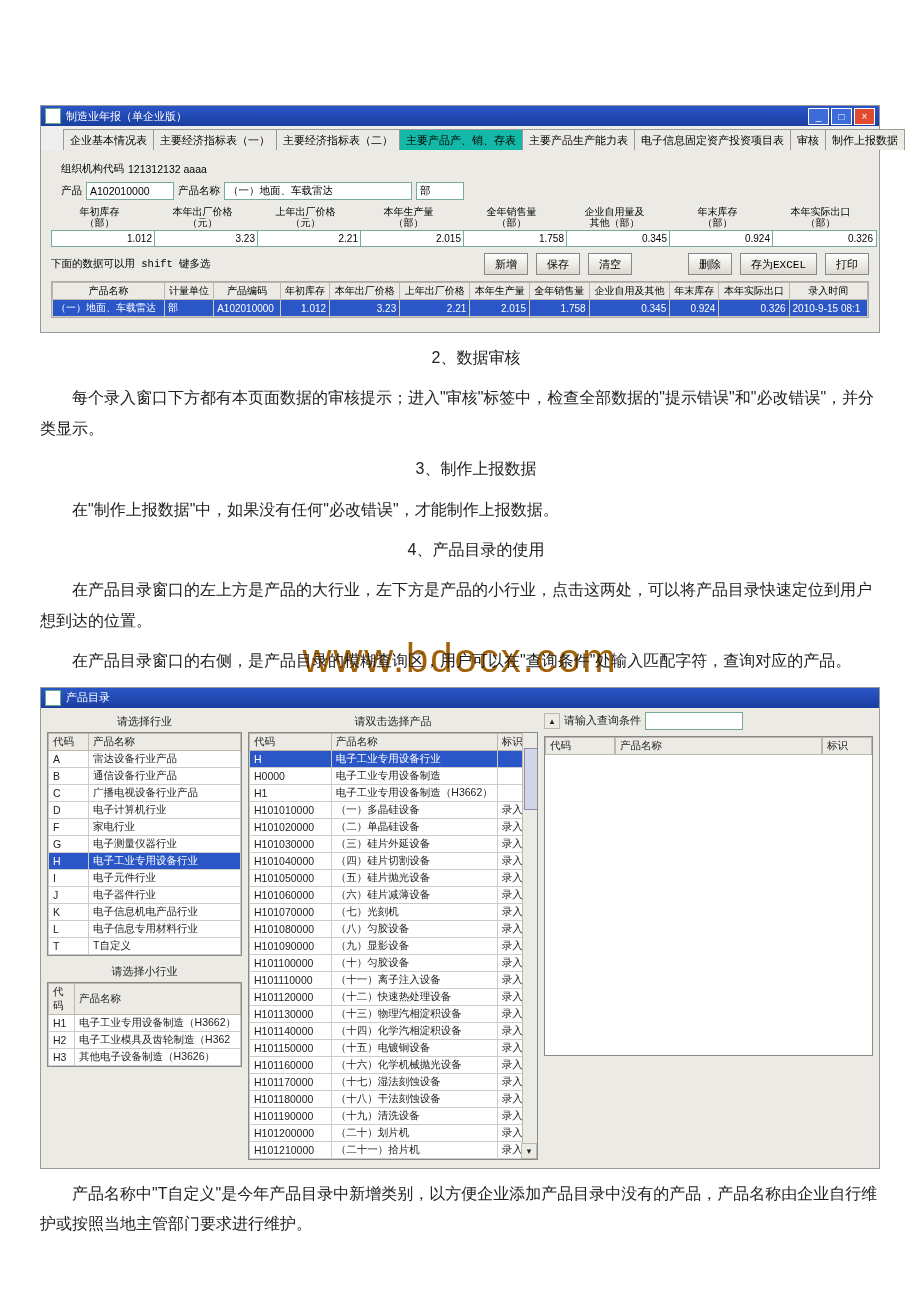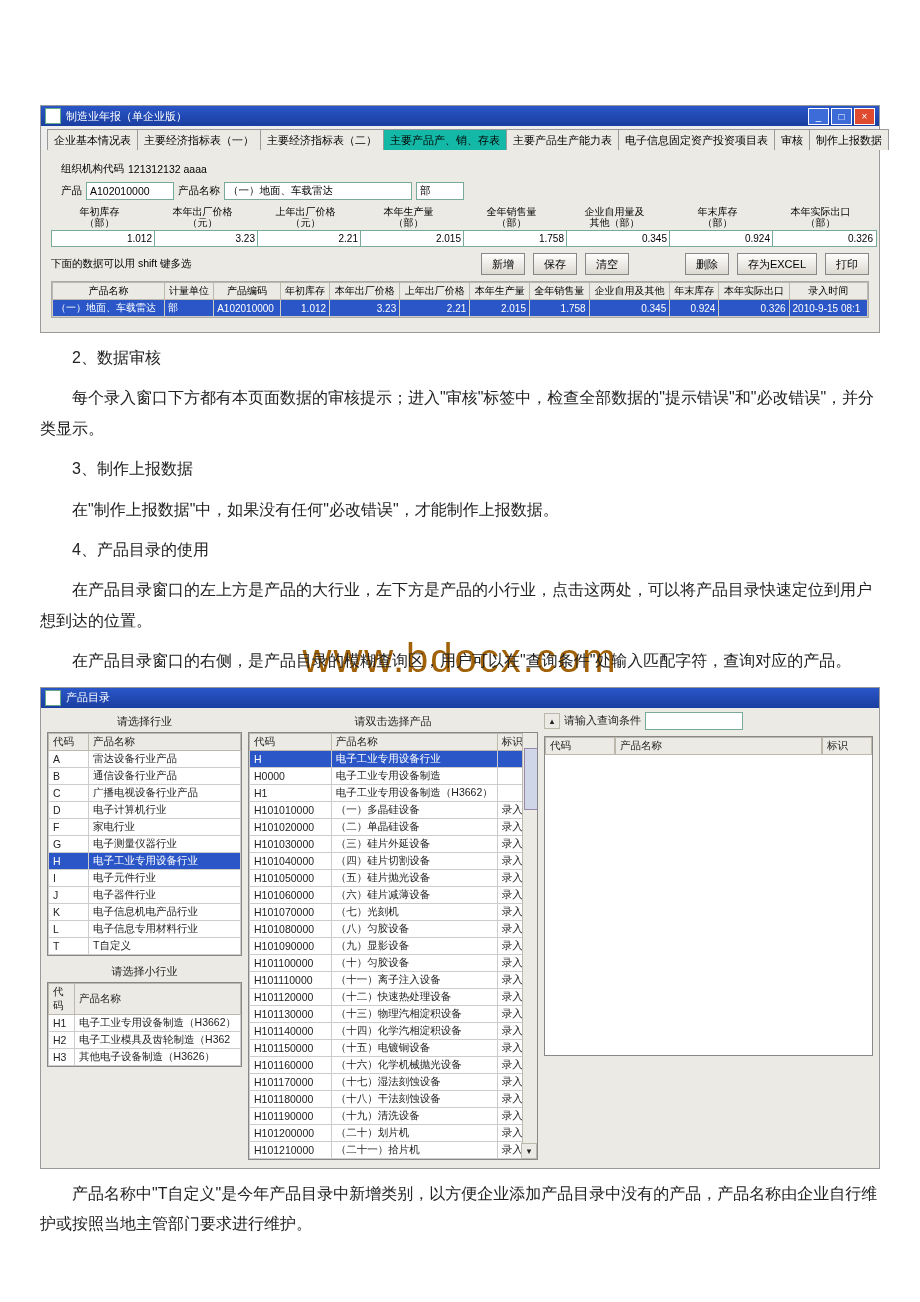--- a/index.html
+++ b/index.html
@@ -20,20 +20,21 @@
     font-size: 16px;
     line-height: 1.9;
     margin: 10px 40px 10px 40px;
     text-indent: 2em;
   }
   .doc p.num {
     font-size: 16px;
     line-height: 1.9;
     margin: 10px 40px 10px 40px;
     text-indent: 2em;
+    text-align: center;
   }
   .watermark-wrap {
     position: relative;
   }
   .watermark {
     position: absolute;
     top: -10px;
     left: 50%;
     transform: translateX(-50%);
     font-size: 40px;
@@ -61,33 +62,33 @@
     display: flex;
     align-items: center;
     padding: 0 4px;
     font-size: 11px;
   }
   .titlebar .tb-icon { width:14px;height:14px;background:#fff;margin-right:5px;border:1px solid #6a8; }
   .titlebar .spacer { flex:1; }
   .tb-btn { width:19px;height:15px;margin-left:2px;background:#3d6cd8;border:1px solid #fff;display:flex;align-items:center;justify-content:center;color:#fff;font-size:10px;cursor:default; }
   .tb-close { background:#e04a2f; }
   .w1-body { background:#eceae5; padding:6px 10px 14px 10px; }
-  .w1-tabs { display:flex; border-bottom:1px solid #999; gap:0; margin:2px 6px 0 6px; }
+  .w1-tabs { display:flex; border-bottom:1px solid #999; gap:0; margin:2px 6px 0 22px; }
   .w1-tab { padding:3px 6px 2px 6px; background:#eceae5; border:1px solid #999; border-bottom:none; margin-right:-1px; position:relative; top:1px; font-size:11px; white-space:nowrap; }
   .w1-tab.active { background:#14b8a6; z-index:2; }
   .formrow { display:flex; align-items:center; gap:4px; margin:6px 10px; flex-wrap:wrap; }
   .lbl { white-space:nowrap; }
   .tbx { background:#fff; border:1px solid #7a9; height:16px; padding:0 3px; display:inline-flex;align-items:center; min-width:40px; }
   .tbx.w80{width:80px}.tbx.w180{width:180px}.tbx.w40{width:40px}
   .btn { background:linear-gradient(#fefefe,#dcd9d0); border:1px solid #888; padding:1px 10px; height:18px; display:inline-flex;align-items:center;justify-content:center; font-size:11px; }
   .fieldsrow { display:flex; gap:6px; margin:2px 0; }
   .fieldcol { flex:1; text-align:center; }
   .fieldcol .hdr { font-size:10px; line-height:1.1; white-space:pre-line; }
   .fieldcol .val { background:#fff; border:1px solid #7a9; height:15px; padding:0 3px; width:100%; text-align:right; font-size:10px; display:inline-flex;align-items:center;justify-content:flex-end;}
-  .btnsrow { display:flex; gap:8px; align-items:center; margin:6px 0; }
+  .btnsrow { display:flex; gap:8px; align-items:center; margin:6px 0;font-family:Liberation Mono, monospace; }
   .btnsrow .left { flex:1; }
   .gridwrap { border:1px solid #aaa; background:#fff; }
   .grid { width:100%; border-collapse:collapse; font-size:10px; }
   .grid th { background:#eceae5; border:1px solid #bcb8ac; padding:1px 3px; font-weight:normal; white-space:nowrap; }
   .grid td { border:1px solid #d0ccc0; padding:1px 3px; white-space:nowrap; text-align:right; }
   .grid tr.sel td { background:#2a56c8; color:#fff; }
   .grid td.l { text-align:left; }
 
   
   .win2 {

